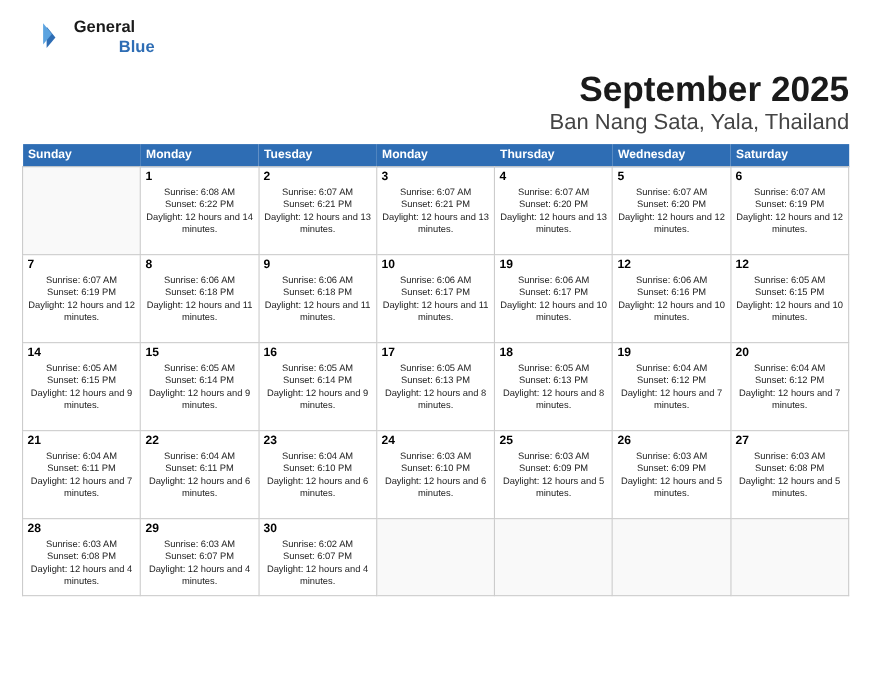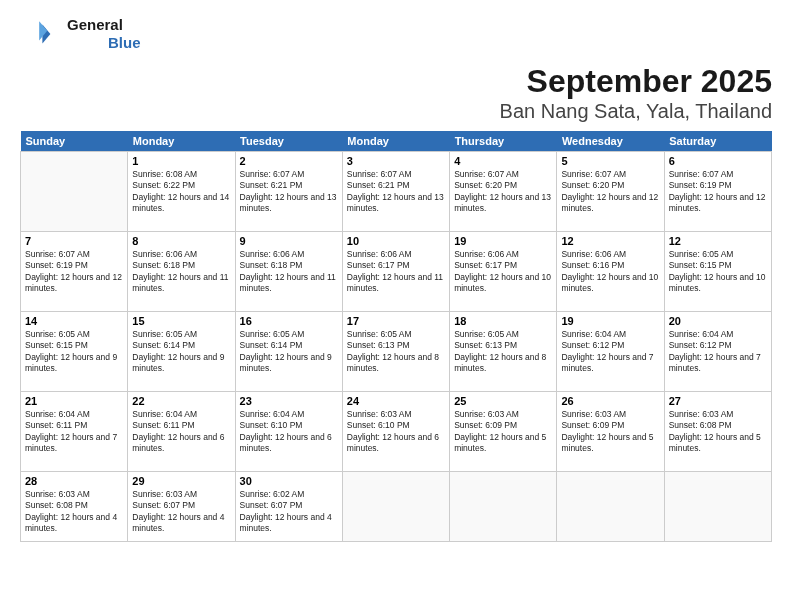--- a/index.html
+++ b/index.html
@@ -64,20 +64,21 @@
     }
     .day-num {
       font-weight: bold;
       font-size: 11px;
       margin-bottom: 2px;
     }
     .day-info {
       font-size: 8.5px;
       color: #222;
       line-height: 1.35;
+      text-align: center;
     }
     tr td.empty {
       background: #f9f9f9;
     }
     .week-row td {
       height: 80px;
     }
     .last-row td {
       height: 70px;
     }

